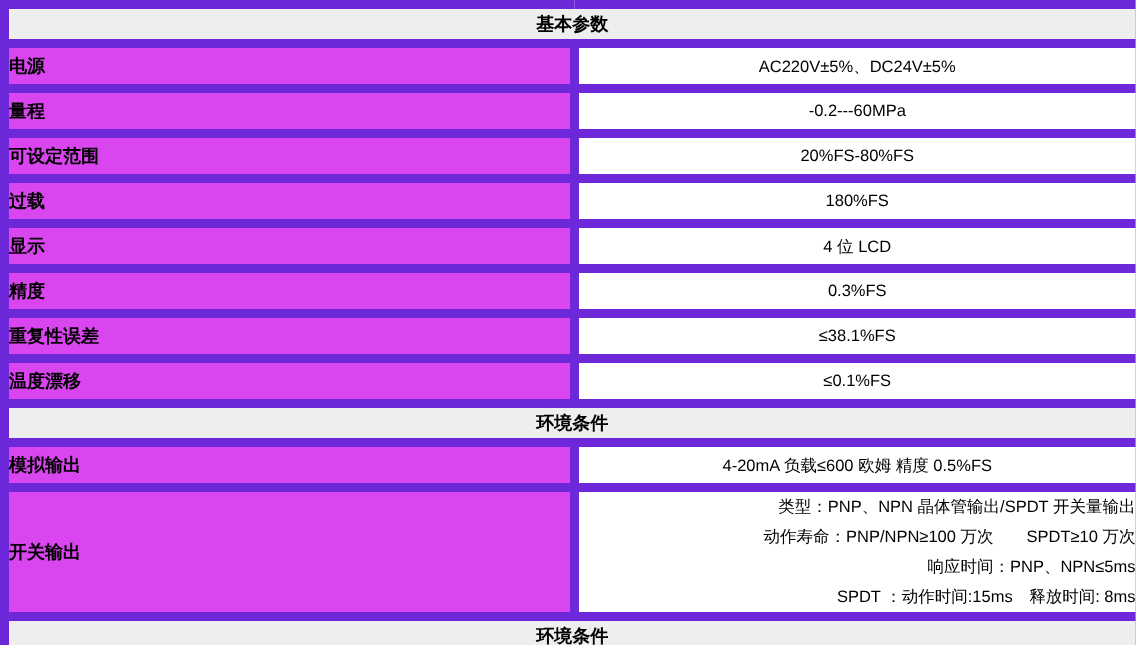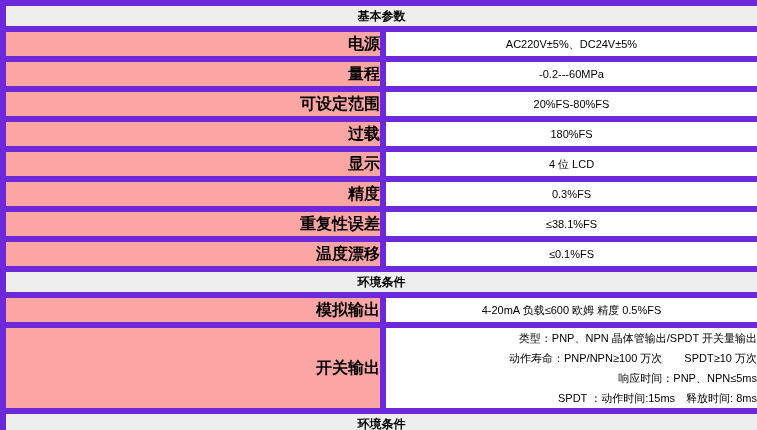--- a/index.html
+++ b/index.html
@@ -24,25 +24,25 @@
   }
   .section-head {
     background: #eeeeee;
     text-align: center;
     font-weight: bold;
     height: 20px;
     font-size: 12px;
   }
   .label-cell {
     width: 380px;
-    text-align: right;
+    text-align: left;
     font-weight: bold;
     height: 24px;
-    background: #fca5a5;
-    font-size: 16px;
+    background: #d946ef;
+    font-size: 12px;
   }
   .value-cell {
     text-align: center;
     height: 24px;
     background: #ffffff;
     font-size: 11px;
     margin-top: 44px;
   }
   .multiline {
     text-align: left;

